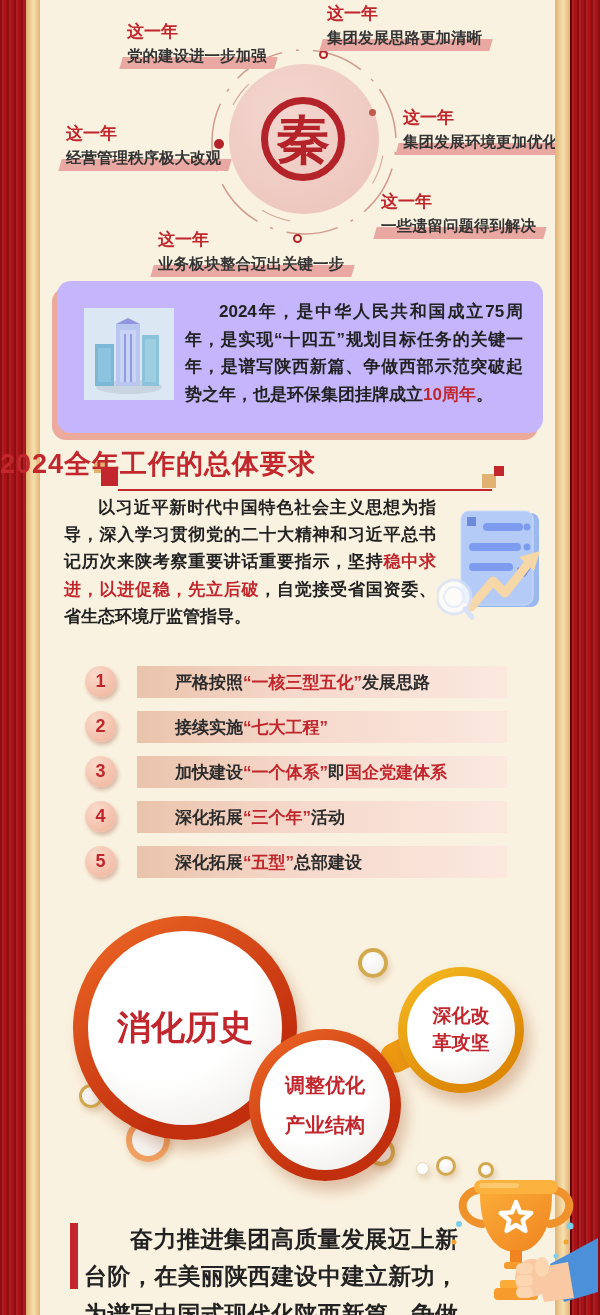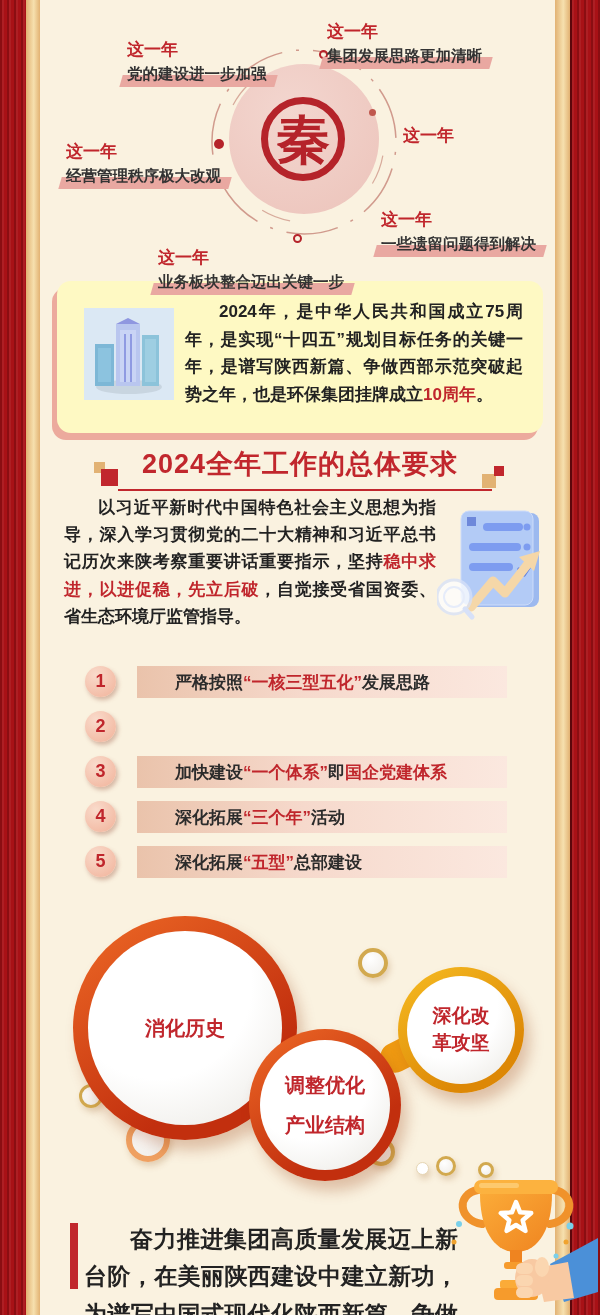--- a/index.html
+++ b/index.html
@@ -26,43 +26,43 @@
   .logo-ring{left:261px;top:97px;width:84px;height:84px;border:7px solid #b5232a;border-radius:50%;
     display:flex;align-items:center;justify-content:center;box-sizing:border-box;}
   .qin{font-size:54px;line-height:1;font-weight:700;color:#b5232a;}
   .dot{border-radius:50%;}
   .dot-f1{left:214px;top:139px;width:10px;height:10px;background:#b5232a;}
   .dot-f2{left:369px;top:109px;width:7px;height:7px;background:#c0584e;}
   .dot-r1{left:319px;top:50px;width:9px;height:9px;border:2px solid #b5232a;box-sizing:border-box;}
   .dot-r2{left:293px;top:234px;width:9px;height:9px;border:2px solid #b5232a;box-sizing:border-box;}
 
   .ylabel{white-space:nowrap;}
-  .ytag{font-size:17px;font-weight:800;color:#c0262c;margin-bottom:3px;margin-top:18px;}
+  .ytag{font-size:17px;font-weight:800;color:#c0262c;margin-bottom:3px;}
   .ydesc{font-size:15.5px;font-weight:700;color:#333;}
   .hl{position:relative;z-index:1;display:inline-block;}
   .hl::after{content:"";position:absolute;left:-6px;right:-9px;top:54%;bottom:-12%;
     background:#e9a8a1;z-index:-1;transform:skewX(-16deg);}
   .pos1{left:127px;top:20px;}
   .pos2{left:327px;top:2px;}
   .pos3{left:66px;top:122px;}
   .pos4{left:403px;top:106px;}
   .pos5{left:381px;top:190px;}
   .pos6{left:158px;top:228px;}
 
   
   .intro-card{left:57px;top:281px;width:486px;height:152px;border-radius:14px;
-    background:#fef9c3;box-shadow:-5px 7px 0 #ecaa9d;}
+    background:#c4b5fd;box-shadow:-5px 7px 0 #ecaa9d;}
   .bld-box{left:27px;top:27px;width:90px;height:92px;}
   .intro-text{left:128px;top:17px;width:338px;font-size:17px;line-height:1.62;color:#222;
     text-indent:2em;text-align:justify;font-weight:600;}
   .red-strong{color:#c0262c;font-weight:800;}
 
   
   .title-line{left:118px;top:489px;width:374px;height:2px;background:#c1272d;}
-  .sec-title{left:0;top:446px;width:600px;text-align:center;font-size:27px;font-weight:800;
+  .sec-title{left:0;top:446px;width:600px;font-size:27px;font-weight:800;
     color:#c1272d;letter-spacing:1px;}
   .deco{width:24px;height:30px;}
   .deco-l{left:94px;top:460px;}
   .deco-r{left:482px;top:460px;}
   .sq{position:absolute;}
   .sq-gold{background:#e2b273;}
   .sq-red{background:#c1272d;}
 
   
   .guide-text{left:64px;top:494px;width:372px;font-size:17px;line-height:1.6;color:#222;
@@ -88,21 +88,21 @@
     background:linear-gradient(120deg,#e85a1c,#cc350d);transform:rotate(38deg);}
   .bridge2{left:378px;top:1034px;width:68px;height:30px;border-radius:15px;
     background:#ef9a12;transform:rotate(-27deg);}
   .fc{border-radius:50%;box-sizing:border-box;box-shadow:6px 10px 14px rgba(150,60,15,.28);z-index:2;}
   .fc-in{width:100%;height:100%;border-radius:50%;
     background:radial-gradient(circle at 36% 28%,#ffffff 50%,#ebe9e4 95%);
     display:flex;flex-direction:column;align-items:center;justify-content:center;
     color:#c0262c;font-weight:800;text-align:center;}
   .fc1{left:73px;top:916px;width:224px;height:224px;padding:15px;
     background:linear-gradient(145deg,#ee6a26,#c22f0e 70%);}
-  .fc1 .fc-in{font-size:20px;line-height:1.35;}
+  .fc1 .fc-in{font-size:34px;line-height:1.35;}
   .fc2{left:249px;top:1029px;width:152px;height:152px;padding:11px;
     background:linear-gradient(145deg,#ee6a26,#c22f0e 70%);}
   .fc2 .fc-in{font-size:20px;line-height:1.4;gap:12px;}
   .fc3{left:398px;top:967px;width:126px;height:126px;padding:9px;
     background:linear-gradient(145deg,#f6bc22,#dd8806 75%);}
   .fc3 .fc-in{font-size:19px;line-height:1.4;justify-content:center;}
 
   .deco-circle{border-radius:50%;background:radial-gradient(circle at 38% 30%,#fff,#efece6);
     box-sizing:border-box;box-shadow:2px 4px 6px rgba(160,100,40,.25);}
   .dcg1{left:358px;top:948px;width:30px;height:30px;border:4px solid #d2a94f;}
@@ -149,20 +149,21 @@
   <div class="abs ylabel pos2">
     <div class="ytag">这一年</div>
     <div class="ydesc"><span class="hl">集团发展思路更加清晰</span></div>
   </div>
   <div class="abs ylabel pos3">
     <div class="ytag">这一年</div>
     <div class="ydesc"><span class="hl">经营管理秩序极大改观</span></div>
   </div>
   <div class="abs ylabel pos4">
     <div class="ytag">这一年</div>
+    <div class="ydesc"><span class="hl">集团发展环境更加优化</span></div>
   </div>
   <div class="abs ylabel pos5">
     <div class="ytag">这一年</div>
     <div class="ydesc"><span class="hl">一些遗留问题得到解决</span></div>
   </div>
   <div class="abs ylabel pos6">
     <div class="ytag">这一年</div>
     <div class="ydesc"><span class="hl">业务板块整合迈出关键一步</span></div>
   </div>
 
@@ -219,20 +220,26 @@
     <div class="task-bar">
         <span class="dk">严格按照</span>
         <span class="rd">“一核三型五化”</span>
         <span class="dk">发展思路</span>
         <span class="rd"></span>
       </div>
   </div>
   <div class="abs task-row" style="top:711px;">
     <div class="task-num">
         <span>2</span>
+      </div>
+    <div class="task-bar">
+        <span class="dk">接续实施</span>
+        <span class="rd">“七大工程”</span>
+        <span class="dk"></span>
+        <span class="rd"></span>
       </div>
   </div>
   <div class="abs task-row" style="top:756px;">
     <div class="task-num">
         <span>3</span>
       </div>
     <div class="task-bar">
         <span class="dk">加快建设</span>
         <span class="rd">“一个体系”</span>
         <span class="dk">即</span>

